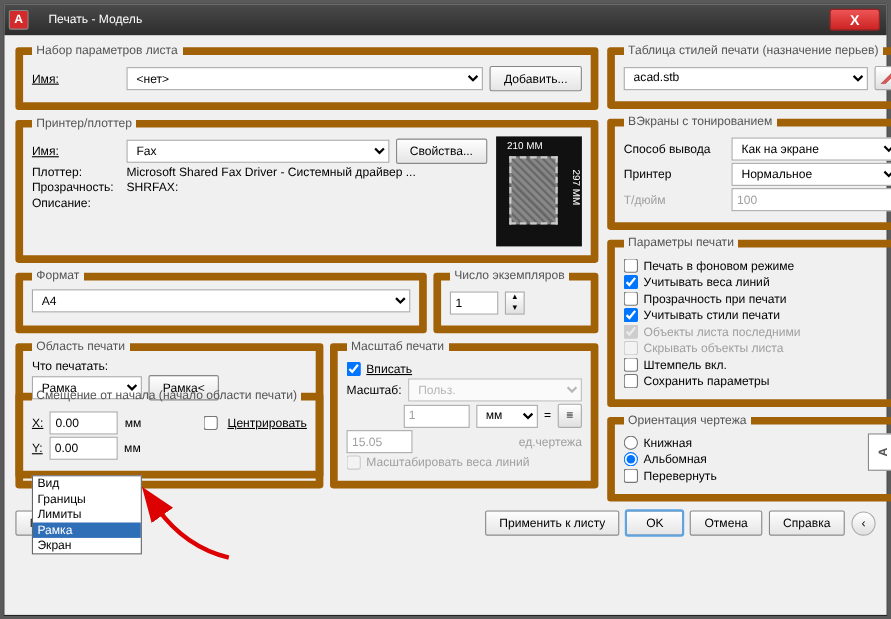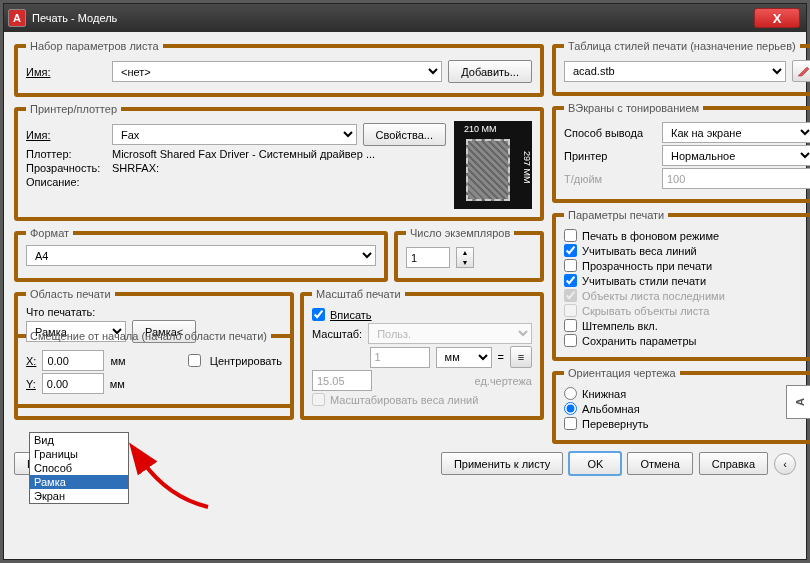--- a/index.html
+++ b/index.html
@@ -1,37 +1,37 @@
 <!DOCTYPE html>
 <html><head>
 <meta charset="utf-8">
 <style>
   * { box-sizing: border-box; font-family: "Segoe UI", Tahoma, sans-serif; font-size: 11px; }
   body { margin: 0; background: #5a5a5a; padding: 3px; width: 810px; height: 563px; }
   .window { width: 804px; height: 557px; background: #f0f0f0; border: 1px solid #222; position: relative; }
   .titlebar { height: 28px; background: linear-gradient(#4a4a4a,#2d2d2d); display: flex; align-items: center; padding: 0 4px; color: #fff; }
   .titlebar .icon { width: 18px; height: 18px; background: #d32b2b; border: 1px solid #888; display: flex; align-items: center; justify-content: center; font-weight: bold; color:#fff; font-size:11px; margin-right:6px; border-radius:2px;}
-  .titlebar .ttl { flex:1; }
+  .titlebar .ttl { flex:1;margin-left:12px; }
   .titlebar .close { width: 46px; height: 20px; background: linear-gradient(#e55,#c22); border: 1px solid #922; border-radius: 3px; display:flex; align-items:center; justify-content:center; color:#fff; font-weight:bold; font-size:13px; margin-right:2px; }
   .body { position: absolute; top:28px; left:0; right:0; bottom:0; padding:8px 10px 10px 10px; }
-  fieldset { border:4px solid #a16207; border-radius:3px; padding:6px 8px 8px 8px; margin:0 0 6px 0; }
+  fieldset { border:7px solid #a16207; border-radius:3px; padding:6px 8px 8px 8px; margin:0 0 6px 0; }
   legend { padding:0 4px; color:#555; }
   .cols { display:flex; gap:8px; }
   .left { flex:0 0 530px; display:flex; flex-direction:column; }
   .right { flex:1; display:flex; flex-direction:column; }
   .row { display:flex; align-items:center; gap:6px; margin:2px 0; }
   label.lbl { min-width:80px; text-decoration:underline; color:#000; }
   label.lbl-nou { min-width:80px; color:#000; }
   select, input[type=text] { height:21px; border:1px solid #aaa; background:#fff; padding:0 4px; }
   select { background:#fff; }
   .btn { height:23px; padding:0 12px; border:1px solid #888; background:linear-gradient(#fefefe,#e5e5e5); border-radius:2px; cursor:pointer; }
   .btn-def { outline:2px solid #5fa3e0; outline-offset:-1px; }
   .chk { display:flex; align-items:center; gap:5px; margin:2px 0; }
   .chk input { margin:0; }
-  .preview { width:78px; height:88px; background:#111; color:#fff; font-size:9px; position:relative; flex:0 0 auto; display:flex; align-items:center; justify-content:center; }
+  .preview { width:78px; height:100px; background:#111; color:#fff; font-size:9px; position:relative; flex:0 0 auto; display:flex; align-items:center; justify-content:center; }
   .prev-inner { position:absolute; left:12px; top:18px; width:44px; height:62px; border:2px dashed #ccc; background:repeating-linear-gradient(45deg,#666,#666 2px,#888 2px,#888 5px);}
   .prev-w { position:absolute; top:3px; left:10px; color:#fff; font-size:9px; white-space:nowrap;}
   .prev-h { position:absolute; right:0px; top:30px; color:#fff; font-size:9px; writing-mode:vertical-rl; }
   .plot-style-btn { width:22px; height:22px; border:1px solid #aaa; background:linear-gradient(#fff,#e0e0e0); display:flex; align-items:center; justify-content:center; border-radius:2px;}
   .spin { width:18px; height:21px; border:1px solid #aaa; background:linear-gradient(#fff,#e0e0e0); display:flex; flex-direction:column;}
   .spin div { flex:1; text-align:center; font-size:7px; line-height:9px;}
   .ghost { color:#a0a0a0; }
   .dropdown-list { position:absolute; left:25px; top:400px; width:100px; background:#fff; border:1px solid #666; z-index:10; }
   .dropdown-list div { padding:1px 4px; }
   .dropdown-list .sel { background:#2f6fb8; color:#fff; }
@@ -151,21 +151,21 @@
         </div>
 
         <fieldset style="width:280px; margin-top:-96px">
           <legend>Смещение от начала (начало области печати)</legend>
           <div class="row">
             <span style="text-decoration:underline">X:</span>
             <input type="text" style="width: 62px;" value="0.00">
             <span>мм</span>
             <div style="flex:1"></div>
             <input type="checkbox" style="">
-            <span style="">Центрировать</span>
+            <span style="text-decoration:underline">Центрировать</span>
           </div>
           <div class="row">
             <span style="text-decoration:underline">Y:</span>
             <input type="text" style="width: 62px;" value="0.00">
             <span>мм</span>
           </div>
         </fieldset>
 
       </div>
 
@@ -270,21 +270,21 @@
         <button class="btn">Справка</button>
         <div class="circle-btn">
             <span>‹</span>
           </div>
       </div>
     </div>
 
     <div class="dropdown-list" id="dd">
         <div>Вид</div>
         <div>Границы</div>
-        <div>Способ</div>
+        <div>Лимиты</div>
         <div class="sel">Рамка</div>
         <div>Экран</div>
       </div>
 
     <div class="arrow">
       <svg width="80" height="60">
           <defs>
             <marker id="ah" markerWidth="10" markerHeight="10" refX="2" refY="3" orient="auto">
               <path d="M0,0 L0,6 L8,3 z" fill="#d00"></path>
             </marker>

